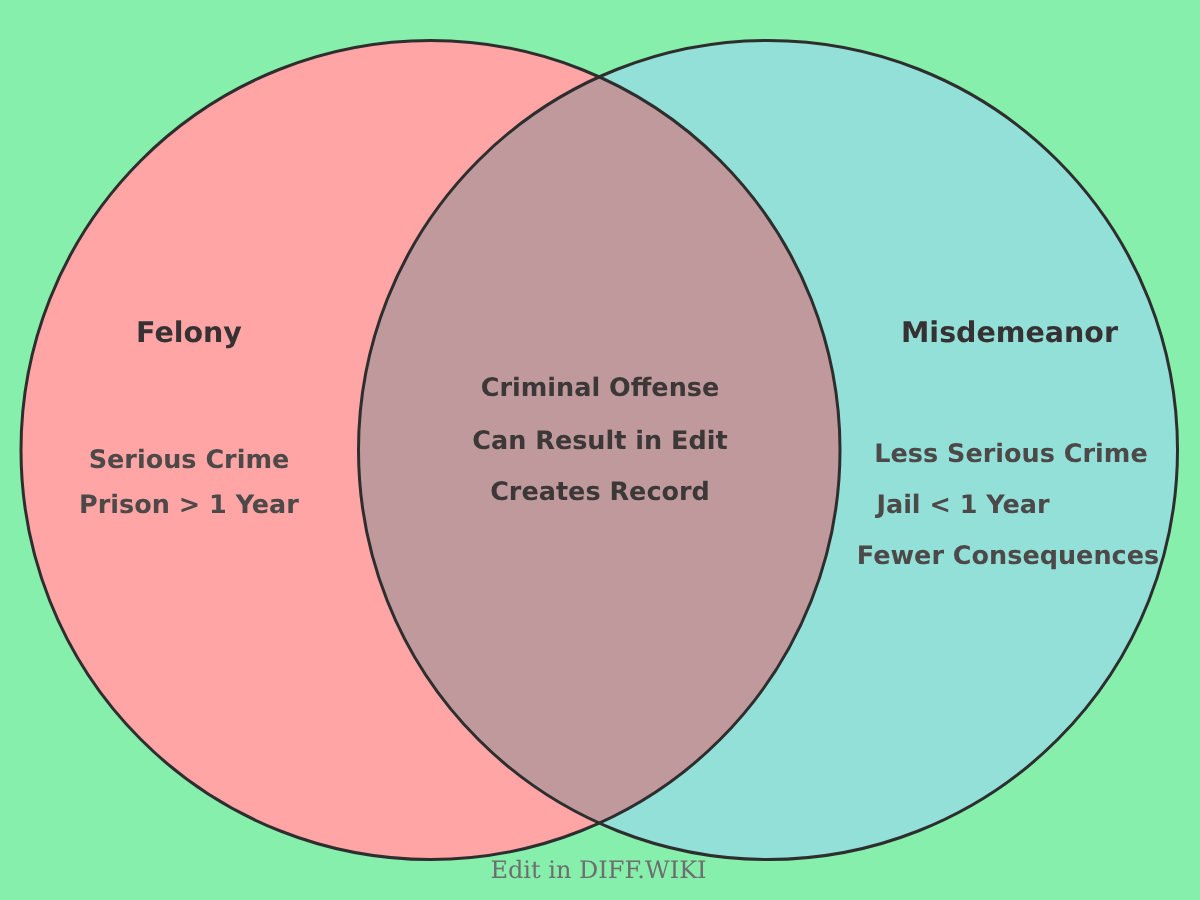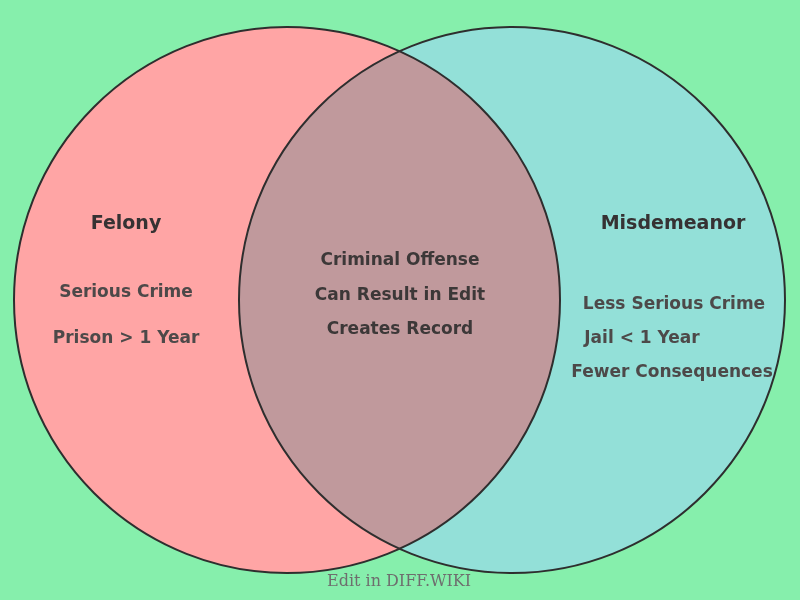--- a/index.html
+++ b/index.html
@@ -33,21 +33,21 @@
     font-size: 19px;
   }
   .set-item {
     font-size: 17px;
   }
   .overlap-item {
     font-size: 17px;
   }
   
   .felony-title   { left: 126px; top: 222px; }
-  .felony-item-0  { left: 126px; top: 291px; }
+  .felony-item-0  { left: 126px; top: 307px; }
   .felony-item-1  { left: 126px; top: 337px; }
   .felony-item-2  { left: 126px; top: 371px; }
   
   .overlap-item-0 { left: 400px; top: 259px; }
   .overlap-item-1 { left: 400px; top: 294px; }
   .overlap-item-2 { left: 400px; top: 328px; }
   
   .misd-title     { left: 673px; top: 222px; }
   .misd-item-0    { left: 674px; top: 303px; }
   .misd-item-1    { left: 642px; top: 337px; }

